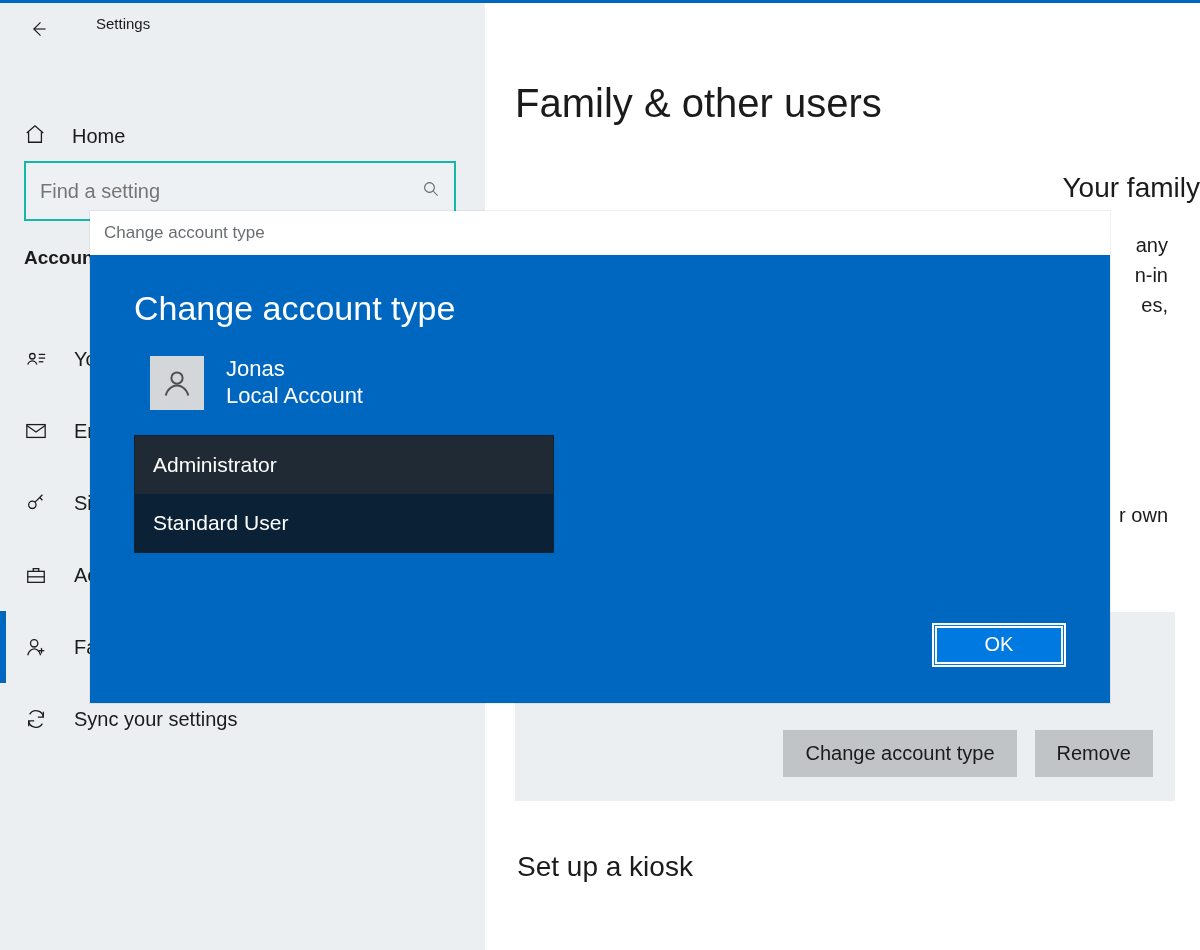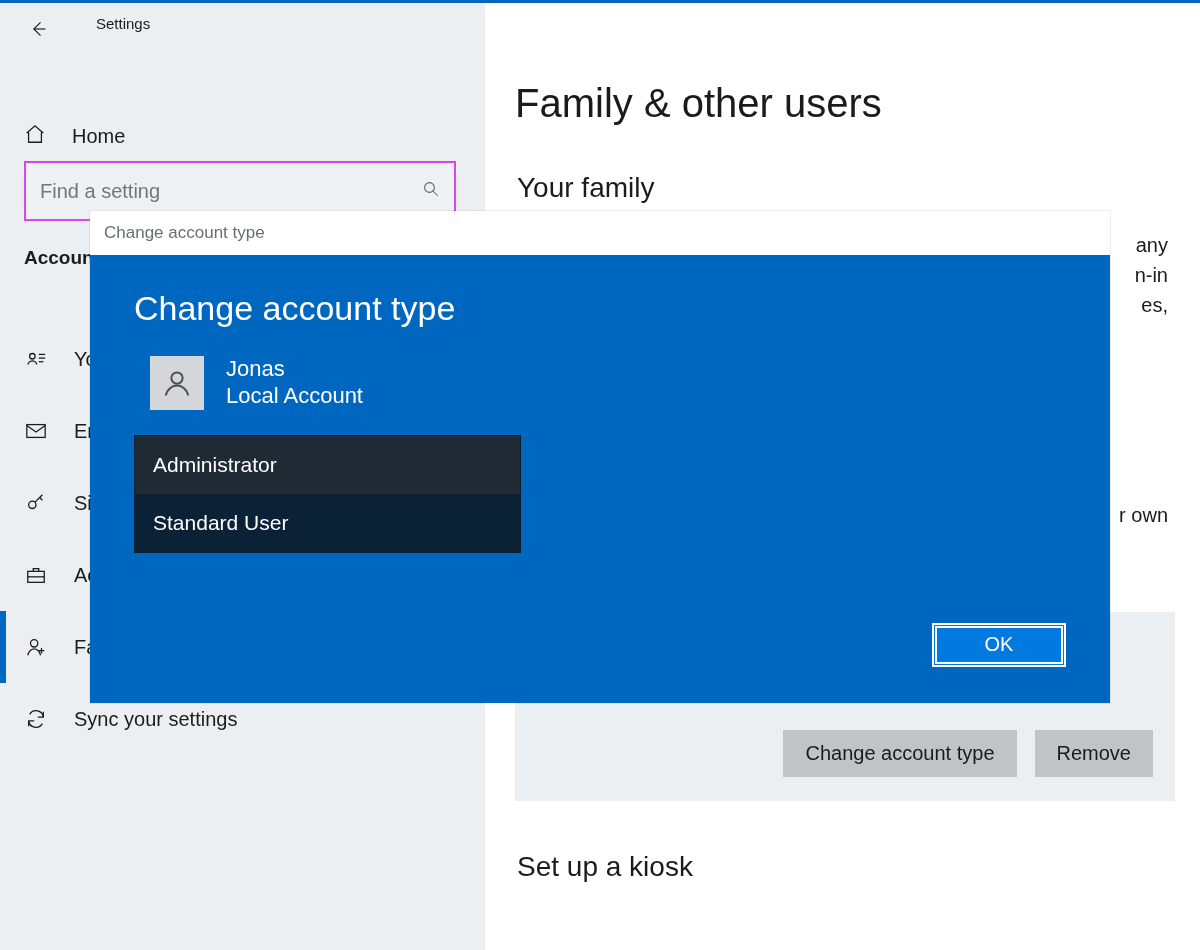--- a/index.html
+++ b/index.html
@@ -13,36 +13,36 @@
   .winbtn { width:62px; height:45px; display:flex; align-items:center; justify-content:center; color:#1b1b1b; }
   .winbtn svg { width:12px; height:12px; }
 
   
   .back { position:absolute; left:24px; top:12px; width:28px; height:28px; display:flex; align-items:center; justify-content:center; color:#1b1b1b;}
   .appname { position:absolute; left:96px; top:12px; font-size:15px; font-weight:400; color:#1b1b1b;}
   .home-row { position:absolute; left:24px; top:92px; display:flex; align-items:center; gap:26px;margin-top:28px; }
   .home-row .lbl { font-size:20px; color:#1b1b1b; }
   .home-icon svg{ width:22px; height:22px; }
 
-  .searchwrap { position:absolute; left:24px; top:158px; width:432px; height:60px; border:2px solid #d946ef; background:#eef1f4; display:flex; align-items:center; padding:0 14px; justify-content:space-between;}
+  .searchwrap { position:absolute; left:24px; top:158px; width:432px; height:60px; border:2px solid #14b8a6; background:#eef1f4; display:flex; align-items:center; padding:0 14px; justify-content:space-between;}
   .searchwrap input { border:none; outline:none; background:transparent; font-size:20px; color:#66696c; width:360px; }
   .searchwrap .sicon svg{ width:18px; height:18px; color:#5c5f61;}
 
   .catlabel { position:absolute; left:24px; top:244px; font-size:19px; font-weight:600; color:#1b1b1b;}
 
   .navlist { position:absolute; left:0; top:320px; width:485px; }
   .navitem { height:72px; display:flex; align-items:center; padding-left:24px; gap:26px; position:relative; }
   .navitem .lbl { font-size:20px; color:#1b1b1b; }
   .navitem.active::before{ content:""; position:absolute; left:0; top:0; bottom:0; width:6px; background:#0067c0;}
   .navitem .ico { width:24px; height:24px; display:flex; align-items:center; justify-content:center; color:#1b1b1b;}
   .navitem .ico svg{ width:22px; height:22px;}
 
   
   .page-title { font-size:40px; font-weight:350; color:#1b1b1b; margin:78px 0 0 30px;}
-  .section-h  { font-size:28px; font-weight:400; color:#1b1b1b; margin:46px 0 0 32px;}
+  .section-h  { font-size:28px; font-weight:400; color:#1b1b1b; margin:46px 0 0 32px;text-align:right;}
   .section-h2 { font-size:28px; font-weight:400; color:#1b1b1b; margin:50px 0 0 32px;}
   .paracut { font-size:20px; color:#1b1b1b; margin:26px 32px 0 32px; line-height:1.5; text-align:right; }
 
   
   .usercard { margin:82px 0 0 30px; width:660px; background:#eceff2; padding:22px 22px 24px 22px;}
   .ucrow   { display:flex; align-items:center; gap:18px;}
   .avatar  { width:54px; height:54px; border-radius:50%; background:#dcdfe2; display:flex; align-items:center; justify-content:center; color:#4f4f4f;}
   .avatar svg{ width:30px; height:30px;}
   .uname   { font-size:20px; color:#1b1b1b; line-height:1.2;}
   .utype   { font-size:20px; color:#5f6265; line-height:1.4;}
@@ -53,21 +53,21 @@
   .modal { position:absolute; left:90px; top:211px; width:1020px; background:#fff; box-shadow:0 0 0 1px rgba(0,0,0,.06);}
   .modal-titlebar { height:44px; display:flex; align-items:center; padding-left:14px; font-size:17px; color:#6a6d70;}
   .modal-body { background:#0067c0; padding:34px 44px 36px 44px; color:#fff;}
   .modal-h  { font-size:34px; font-weight:350; margin-bottom:28px;}
   .modal-user { display:flex; align-items:center; gap:22px; margin:0 0 24px 16px;}
   .mavatar { width:54px; height:54px; background:#d4d7da; display:flex; align-items:center; justify-content:center; color:#4f4f4f;}
   .mavatar svg{ width:30px; height:30px;}
   .mname { font-size:22px; line-height:1.2;}
   .mtype { font-size:22px; line-height:1.3;}
 
-  .ddlist  { width:387px; border:1px solid #0b2030;}
+  .ddlist  { width:420px; border:1px solid #0b2030;}
   .ddopt   { height:58px; display:flex; align-items:center; padding-left:18px; font-size:21px; color:#fff; cursor:pointer;}
   .ddopt.hover { background:#1f2a34;}
   .ddopt.sel   { background:#0b2136;}
 
   .modal-btns { display:flex; justify-content:flex-end; gap:20px; margin-top:70px;}
   .mbtn { width:134px; height:44px; border:2px solid #fff; background:transparent; color:#fff; font-size:20px; cursor:pointer;}
   .mbtn.primary { background:#0079e0; border:2px solid #fff; outline:2px solid #fff; outline-offset:-5px;}
 </style>
 </head>
 <body>

